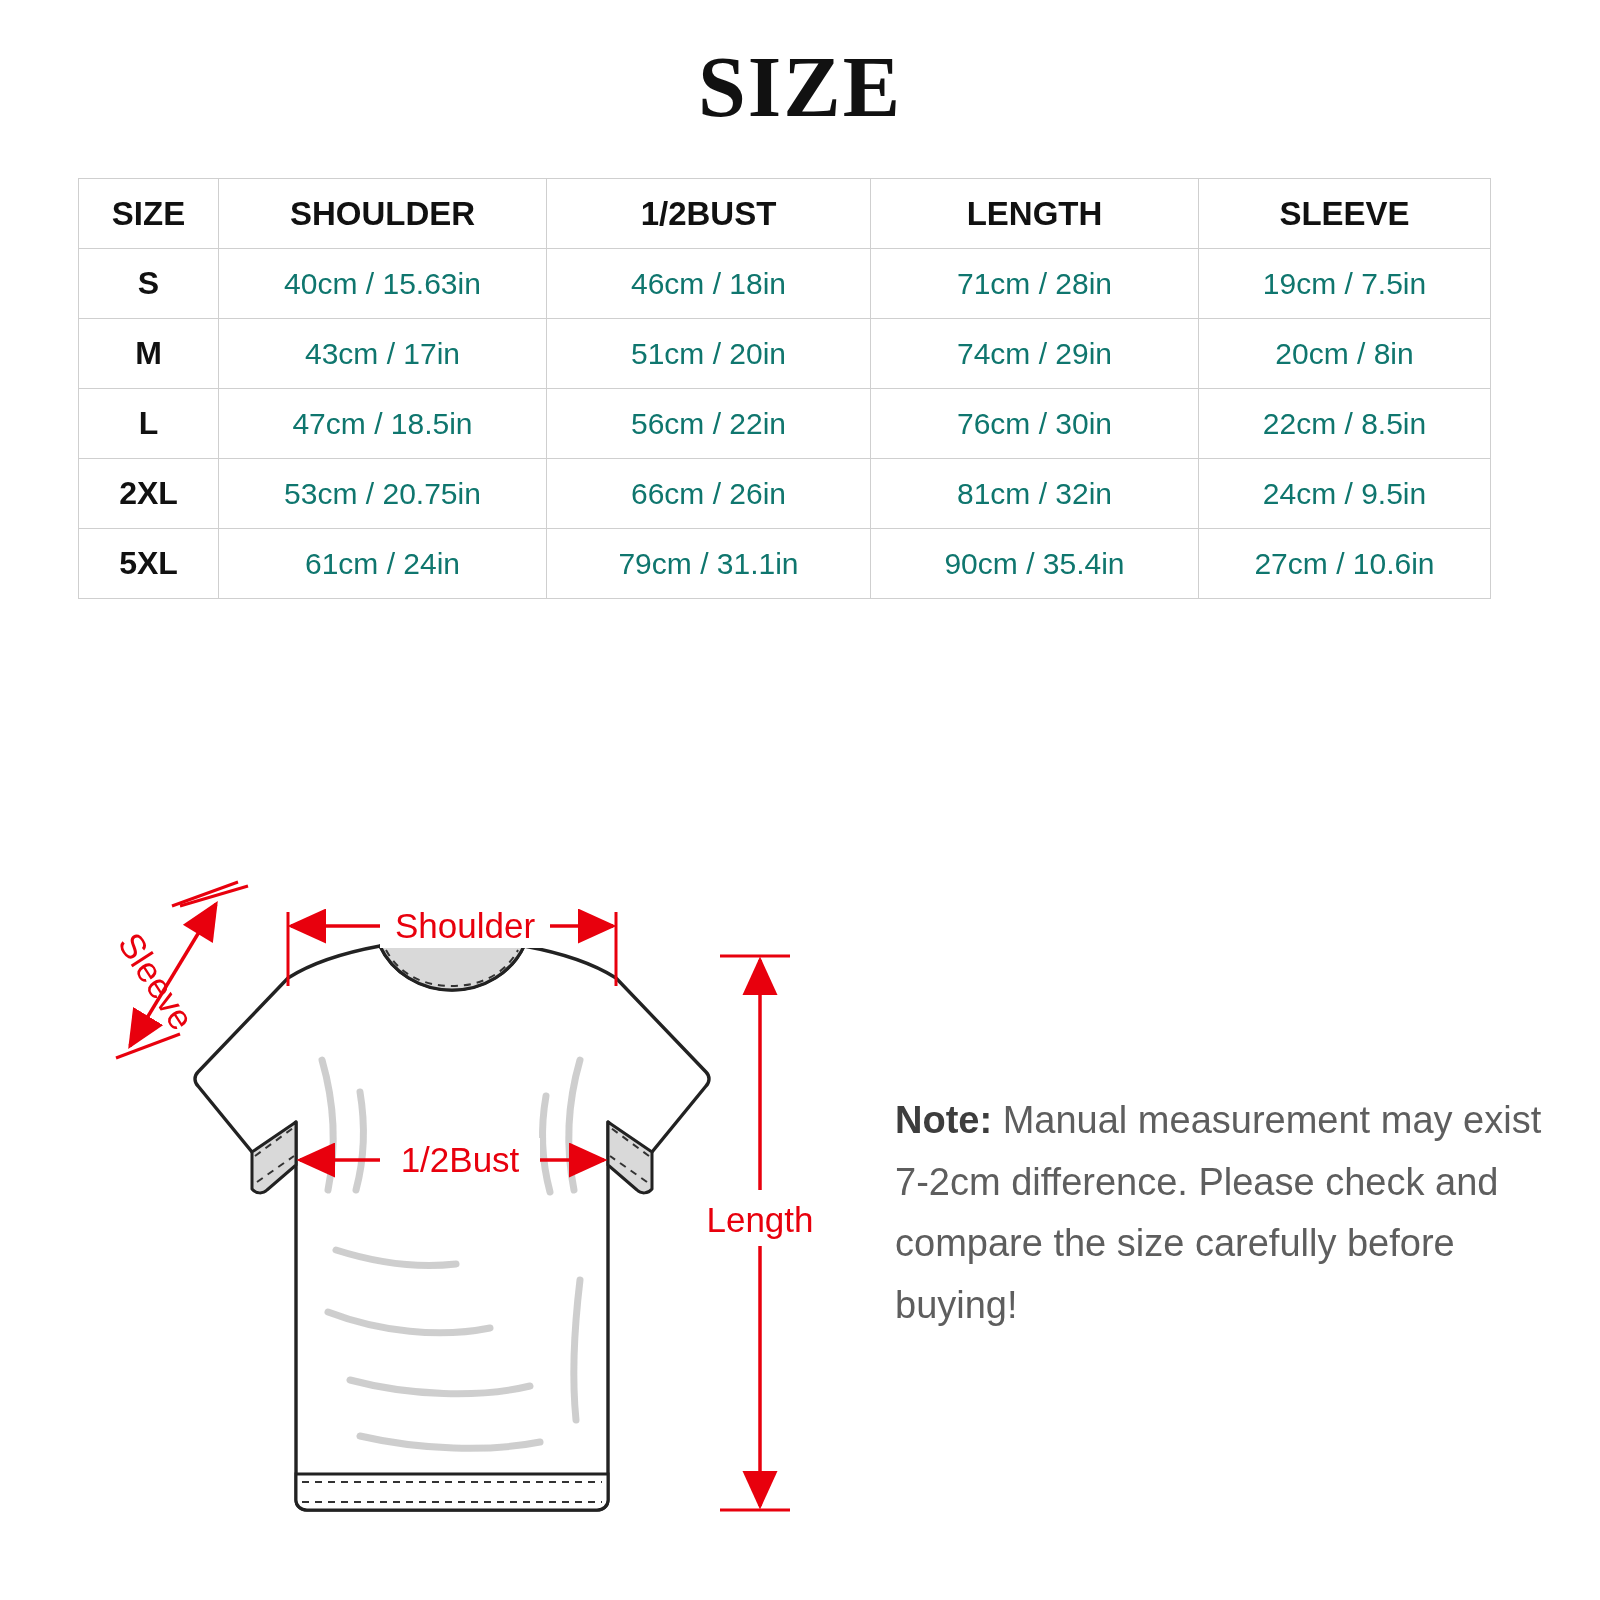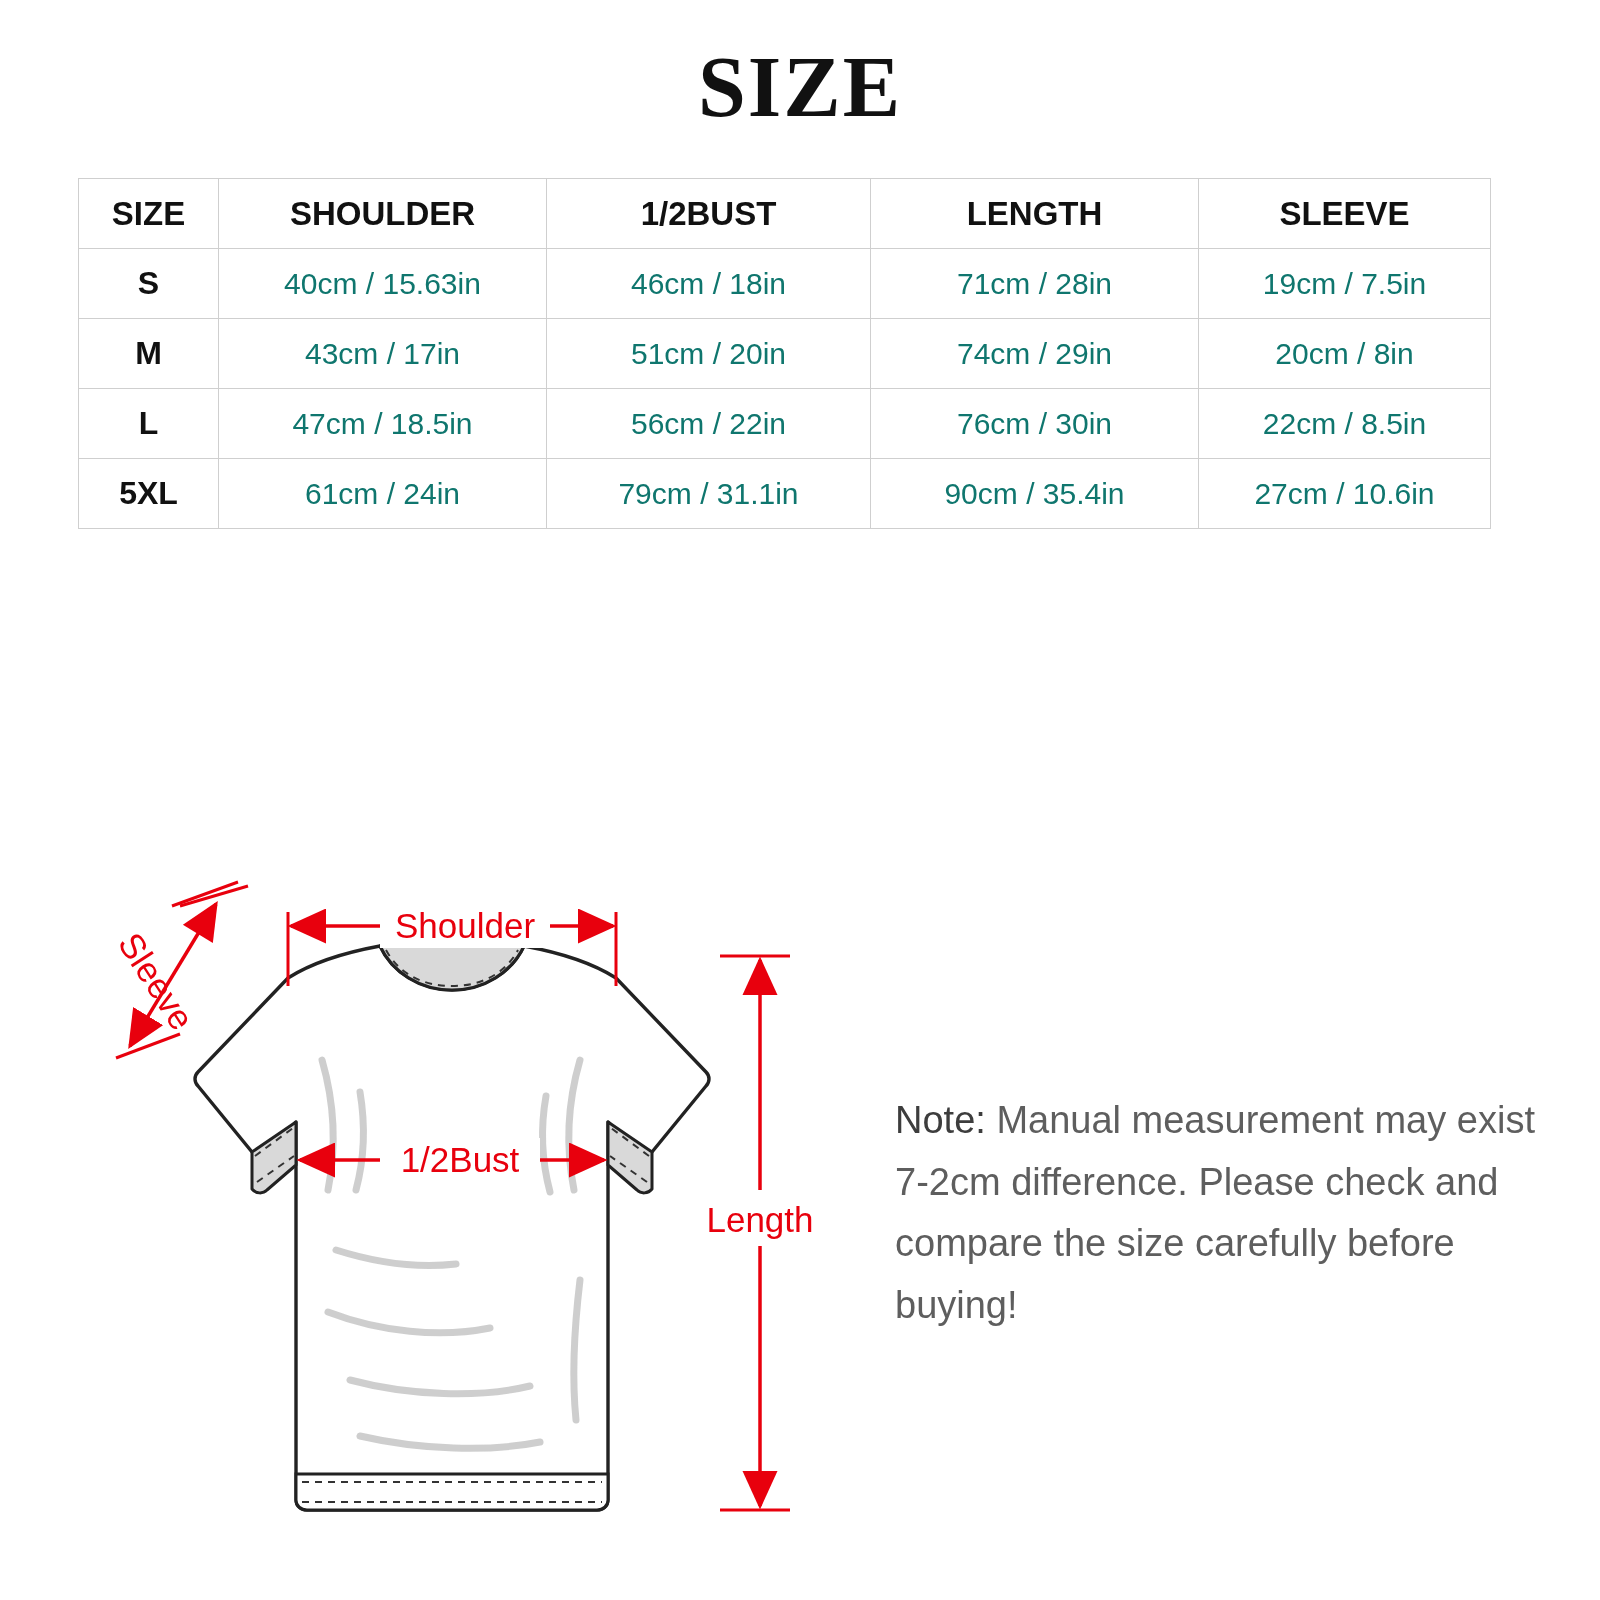--- a/index.html
+++ b/index.html
@@ -92,21 +92,21 @@
     left: 895px;
     top: 1090px;
     width: 650px;
     font-size: 38px;
     line-height: 1.62;
     color: #5e5e5e;
     font-family: "Liberation Sans", sans-serif;
   }
   .note b {
     color: #3d3d3d;
-    font-weight: 400;
+    font-weight: 700;
   }
 </style>
 </head>
 <body>
 
 <div id="page">
 
   <div class="title">SIZE</div>
 
   <div class="table-wrap">
@@ -141,20 +141,27 @@
           <td>51cm / 20in</td>
           <td>74cm / 29in</td>
           <td>20cm / 8in</td>
         </tr>
         <tr>
           <td class="size-col">L</td>
           <td>47cm / 18.5in</td>
           <td>56cm / 22in</td>
           <td>76cm / 30in</td>
           <td>22cm / 8.5in</td>
+        </tr>
+        <tr>
+          <td class="size-col">2XL</td>
+          <td>53cm / 20.75in</td>
+          <td>66cm / 26in</td>
+          <td>81cm / 32in</td>
+          <td>24cm / 9.5in</td>
         </tr>
         <tr>
           <td class="size-col">5XL</td>
           <td>61cm / 24in</td>
           <td>79cm / 31.1in</td>
           <td>90cm / 35.4in</td>
           <td>27cm / 10.6in</td>
         </tr>
       </tbody>
     </table>

